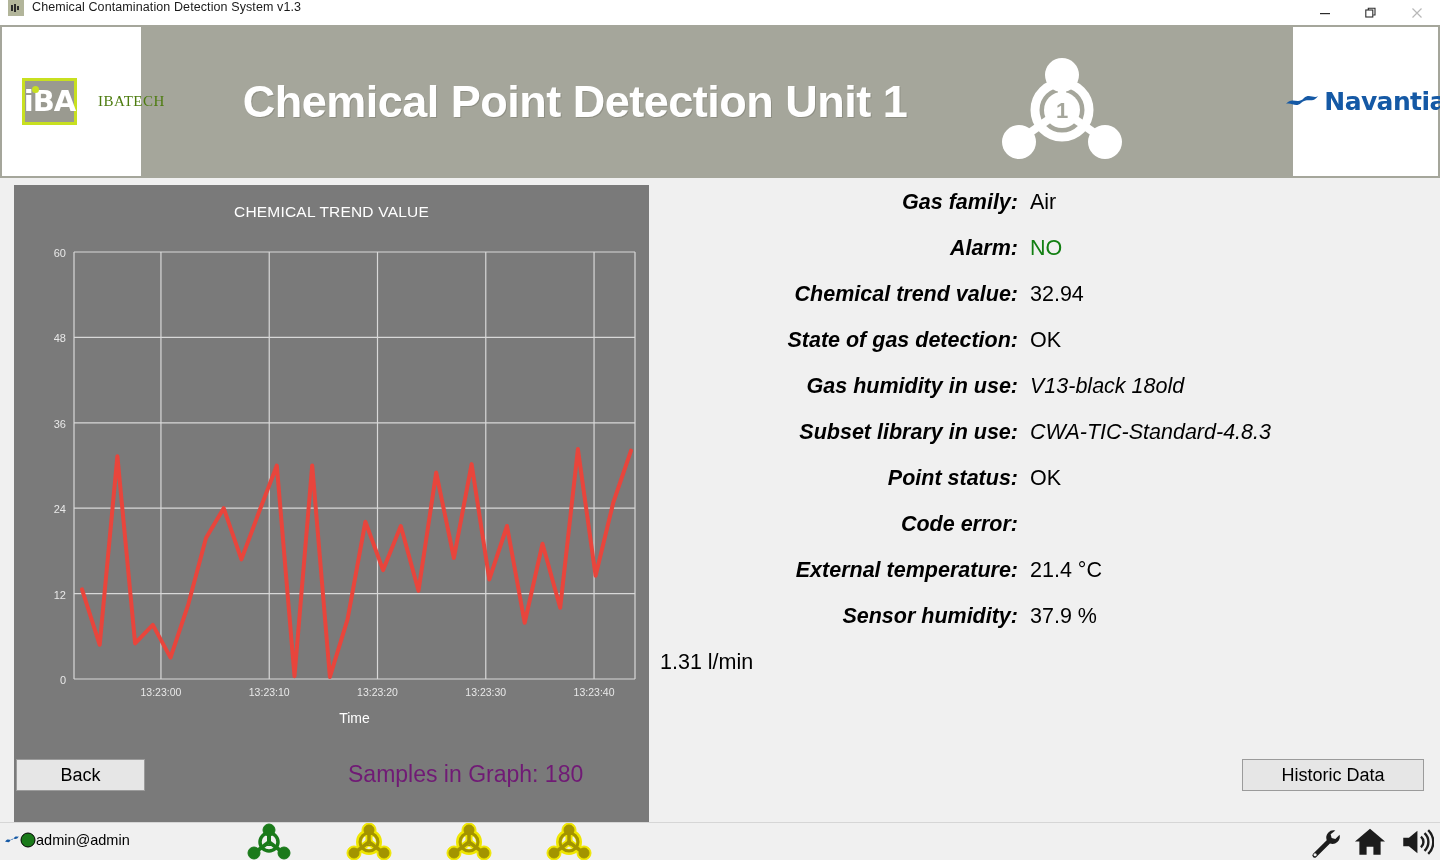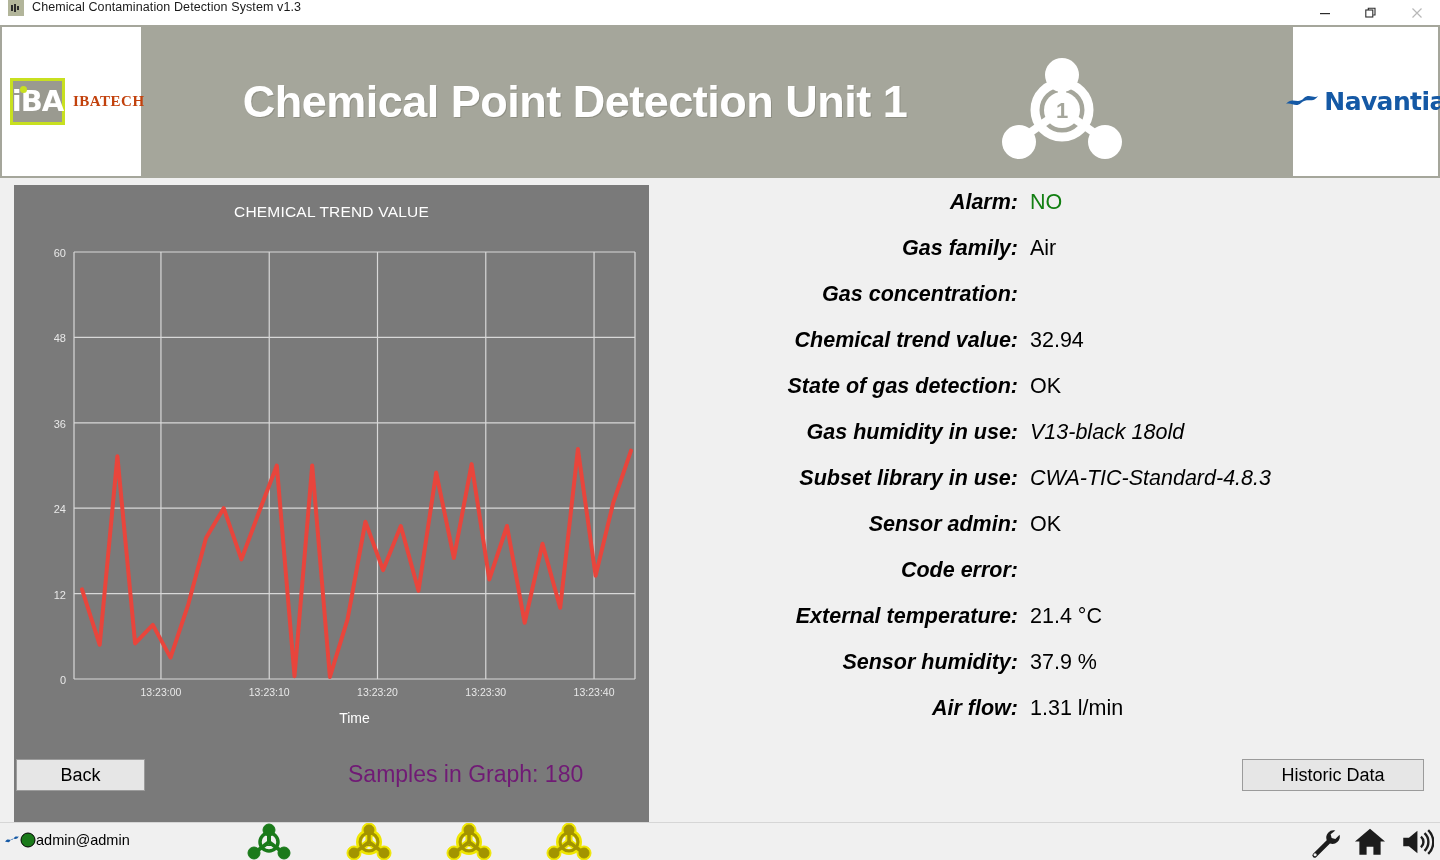--- a/index.html
+++ b/index.html
@@ -45,40 +45,40 @@
   }
 
   
   .header {
     position: absolute; left: 0; top: 25px; width: 1440px; height: 153px;
     background: #a5a69b;
   }
   .logo-left {
     position: absolute; left: 2px; top: 2px; width: 139px; height: 149px;
     background: #ffffff; display: flex; align-items: center; justify-content: flex-start;
-    padding-left: 8px;
+    padding-left: 20px;
   }
   .iba-mark {
     width: 55px; height: 47px; border: 3px solid #c8e020; background: #9a9a90;
     display: flex; align-items: center; justify-content: center; position: relative;
     flex: 0 0 auto;
   }
   .iba-mark .iba-txt {
     font-family: "DejaVu Sans", sans-serif;
     font-size: 29px; font-weight: 700; color: #ffffff; line-height: 1;
     letter-spacing: -1px;
   }
   .iba-mark .iba-dot {
     position: absolute; left: 7px; top: 5px; width: 7px; height: 7px; border-radius: 50%;
     background: #c8e020;
   }
   .ibatech-word {
     font-family: "Liberation Serif", serif;
-    font-size: 15px; font-weight: 700; color: #c2410c; letter-spacing: .5px;
-    margin-left: 8px;
+    font-size: 15px; font-weight: 400; color: #4d7c0f; letter-spacing: .5px;
+    margin-left: 21px;
   }
   .logo-right {
     position: absolute; right: 2px; top: 2px; width: 145px; height: 149px;
     background: #ffffff; display: flex; align-items: center; justify-content: center;
   }
   .navantia {
     display: flex; align-items: center; gap: 5px;
   }
   .navantia-word {
     font-family: "DejaVu Sans", sans-serif;
@@ -252,65 +252,60 @@
         <line x1="580.047" y1="67" x2="580.047" y2="494" stroke="#d8d8d8" stroke-width="1.2"></line>
         <text x="580.047" y="511" text-anchor="middle" font-size="10.5" font-family="'Liberation Sans',sans-serif" fill="#e8e8e8">13:23:40</text>
         <line x1="621" y1="67" x2="621" y2="494" stroke="#d8d8d8" stroke-width="1.2"></line>
         <text x="340.5" y="538" text-anchor="middle" font-size="14" font-family="'Liberation Sans',sans-serif" fill="#ffffff">Time</text>
         <path d="M68.0 404.3 L85.7 459.8 L103.4 271.2 L121.1 458.4 L138.8 439.9 L156.5 472.6 L174.3 419.3 L192.0 353.1 L209.7 323.2 L227.4 374.4 L245.1 326.8 L262.8 280.5 L280.5 491.2 L298.2 280.5 L315.9 491.9 L333.6 434.2 L351.4 336.7 L369.1 385.1 L386.8 341.0 L404.5 405.8 L422.2 287.6 L439.9 373.0 L457.6 279.1 L475.3 394.4 L493.0 341.0 L510.7 437.8 L528.5 358.8 L546.2 422.8 L563.9 264.1 L581.6 390.8 L599.3 317.5 L617.0 265.6 " fill="none" stroke="#e8453c" stroke-width="4" stroke-linejoin="round" stroke-linecap="round"></path>
       </svg>
   </div>
 
   <div class="readout">
     <div class="ro-row">
+      <div class="ro-label">Gas family:</div>
+      <div class="ro-value">Air</div>
+    </div>
+    <div class="ro-row">
       <div class="ro-label">Alarm:</div>
       <div class="ro-value green">NO</div>
     </div>
     <div class="ro-row">
-      <div class="ro-label">Gas family:</div>
-      <div class="ro-value">Air</div>
-    </div>
-    <div class="ro-row">
-      <div class="ro-label">Gas concentration:</div>
-      <div class="ro-value"></div>
-    </div>
-    <div class="ro-row">
       <div class="ro-label">Chemical trend value:</div>
       <div class="ro-value">32.94</div>
     </div>
     <div class="ro-row">
       <div class="ro-label">State of gas detection:</div>
       <div class="ro-value">OK</div>
     </div>
     <div class="ro-row">
       <div class="ro-label">Gas humidity in use:</div>
       <div class="ro-value ital">V13-black 18old</div>
     </div>
     <div class="ro-row">
       <div class="ro-label">Subset library in use:</div>
       <div class="ro-value ital">CWA-TIC-Standard-4.8.3</div>
     </div>
     <div class="ro-row">
-      <div class="ro-label">Sensor admin:</div>
+      <div class="ro-label">Point status:</div>
       <div class="ro-value">OK</div>
     </div>
     <div class="ro-row">
       <div class="ro-label">Code error:</div>
       <div class="ro-value"></div>
     </div>
     <div class="ro-row">
       <div class="ro-label">External temperature:</div>
       <div class="ro-value">21.4 °C</div>
     </div>
     <div class="ro-row">
       <div class="ro-label">Sensor humidity:</div>
       <div class="ro-value">37.9 %</div>
     </div>
     <div class="ro-row">
-      <div class="ro-label">Air flow:</div>
       <div class="ro-value">1.31 l/min</div>
     </div>
   </div>
 
   <div class="btn" id="back-button">Back</div>
   <div class="samples">Samples in Graph: 180</div>
   <div class="btn" id="historic-button">Historic Data</div>
 
   <div class="statusbar">
     <div class="status-user">

